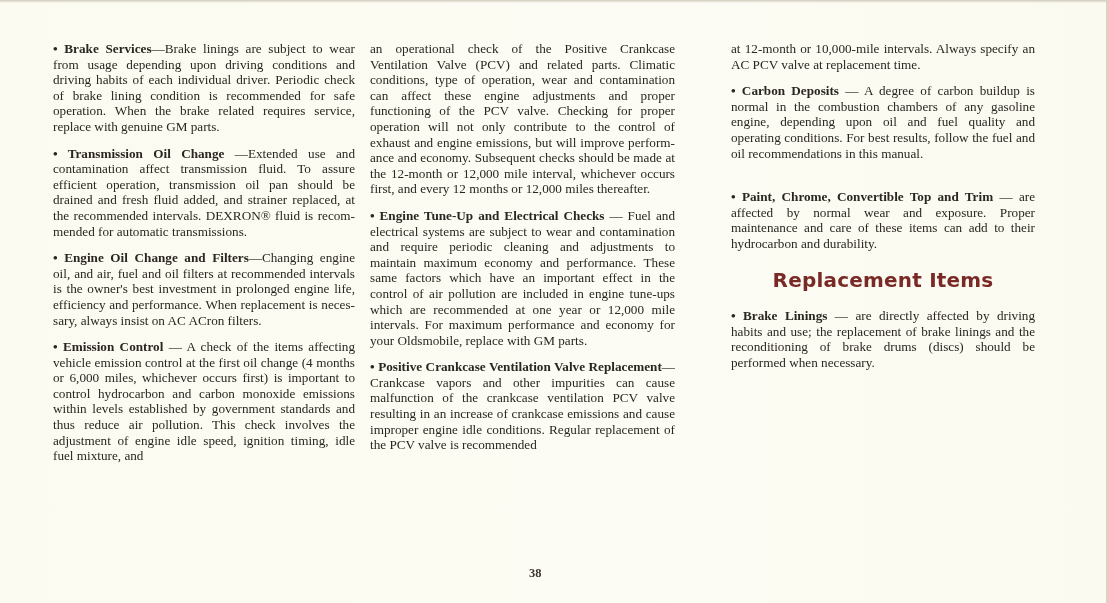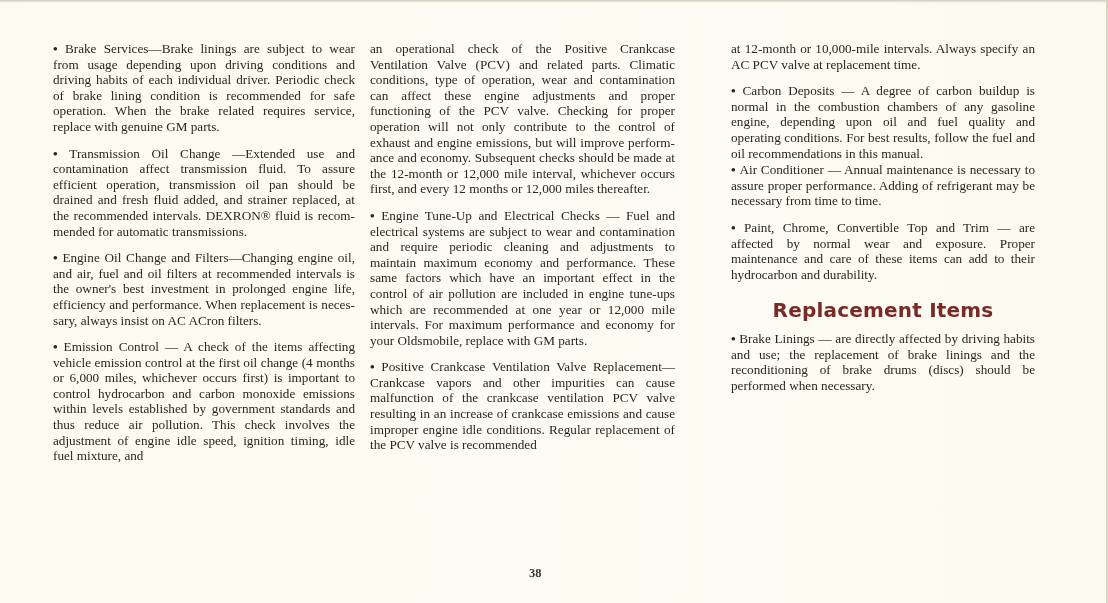--- a/index.html
+++ b/index.html
@@ -26,28 +26,28 @@
     position: absolute; top: 41px;
     font-size: 13.2px; line-height: 15.6px;
     text-align: justify;
     hyphens: manual;
   }
   .col1 { left: 53px; width: 302px; }
   .col2 { left: 370px; width: 305px; }
   .col3 { left: 731px; width: 304px; }
   .para { margin: 0 0 11px 0; }
   .para .bullet { font-weight: bold; }
-  .para .lead { font-weight: normal; }
+  .para .lead { font-weight: bold; }
   .section-heading {
     font-family: "DejaVu Sans", "Liberation Sans", sans-serif;
     font-weight: bold;
     color: #7a2a26;
     font-size: 20px;
     text-align: center;
-    margin: 21px 0 12px 0;
+    margin: 21px 0 20px 0;
     letter-spacing: 0.2px;
   }
   .page-number {
     position: absolute; left: 529px; top: 566px;
     font-size: 12.5px; font-weight: bold; color: #3a3530;
   }
 </style>
 </head>
 <body>
 
@@ -63,22 +63,21 @@
   </div>
 
   <div class="col col2">
     <p class="para"><span>an operational check of the Positive Crankcase Ventilation Valve (PCV) and related parts. Climatic conditions, type of operation, wear and contamination can affect these engine ad­justments and proper functioning of the PCV valve. Checking for proper operation will not only contribute to the control of exhaust and engine emissions, but will improve perform­ance and economy. Subsequent checks should be made at the 12-month or 12,000 mile in­terval, whichever occurs first, and every 12 months or 12,000 miles thereafter.</span></p>
     <p class="para"><span class="bullet">• </span><span class="lead">Engine Tune-Up and Electrical Checks</span><span> — Fuel and electrical systems are subject to wear and contamination and require periodic cleaning and adjustments to maintain maxi­mum economy and performance. These same factors which have an important effect in the control of air pollution are included in engine tune-ups which are recommended at one year or 12,000 mile intervals. For maximum per­formance and economy for your Oldsmobile, replace with GM parts.</span></p>
     <p class="para"><span class="bullet">• </span><span class="lead">Positive Crankcase Ventilation Valve Re­placement</span><span>—Crankcase vapors and other im­purities can cause malfunction of the crank­case ventilation PCV valve resulting in an increase of crankcase emissions and cause improper engine idle conditions. Regular re­placement of the PCV valve is recommended</span></p>
   </div>
 
   <div class="col col3">
     <p class="para"><span>at 12-month or 10,000-mile intervals. Always specify an AC PCV valve at replacement time.</span></p>
-    <p class="para" style="margin-bottom:1px"><span class="bullet">• </span><span class="lead">Carbon Deposits</span><span> — A degree of carbon buildup is normal in the combustion cham­bers of any gasoline engine, depending upon oil and fuel quality and operating conditions. For best results, follow the fuel and oil recommendations in this manual.</span></p>
-    <p class="para"><span class="bullet">• </span><span class="lead">Air Conditioner</span><span> — Annual maintenance is necessary to assure proper performance. Add­ing of refrigerant may be necessary from time to time.</span></p>
+    <p class="para" style="margin-bottom:28px"><span class="bullet">• </span><span class="lead">Carbon Deposits</span><span> — A degree of carbon buildup is normal in the combustion cham­bers of any gasoline engine, depending upon oil and fuel quality and operating conditions. For best results, follow the fuel and oil recommendations in this manual.</span></p>
     <p class="para"><span class="bullet">• </span><span class="lead">Paint, Chrome, Convertible Top and Trim</span><span> — are affected by normal wear and exposure. Proper maintenance and care of these items can add to their hydrocarbon and durability.</span></p>
 
     <h2 class="section-heading">Replacement Items</h2>
     <p class="para"><span class="bullet">• </span><span class="lead">Brake Linings</span><span> — are directly affected by driving habits and use; the replacement of brake linings and the reconditioning of brake drums (discs) should be performed when necessary.</span></p>
   </div>
 
   <div class="page-number">38</div>
 </div>
 
 </body></html>

